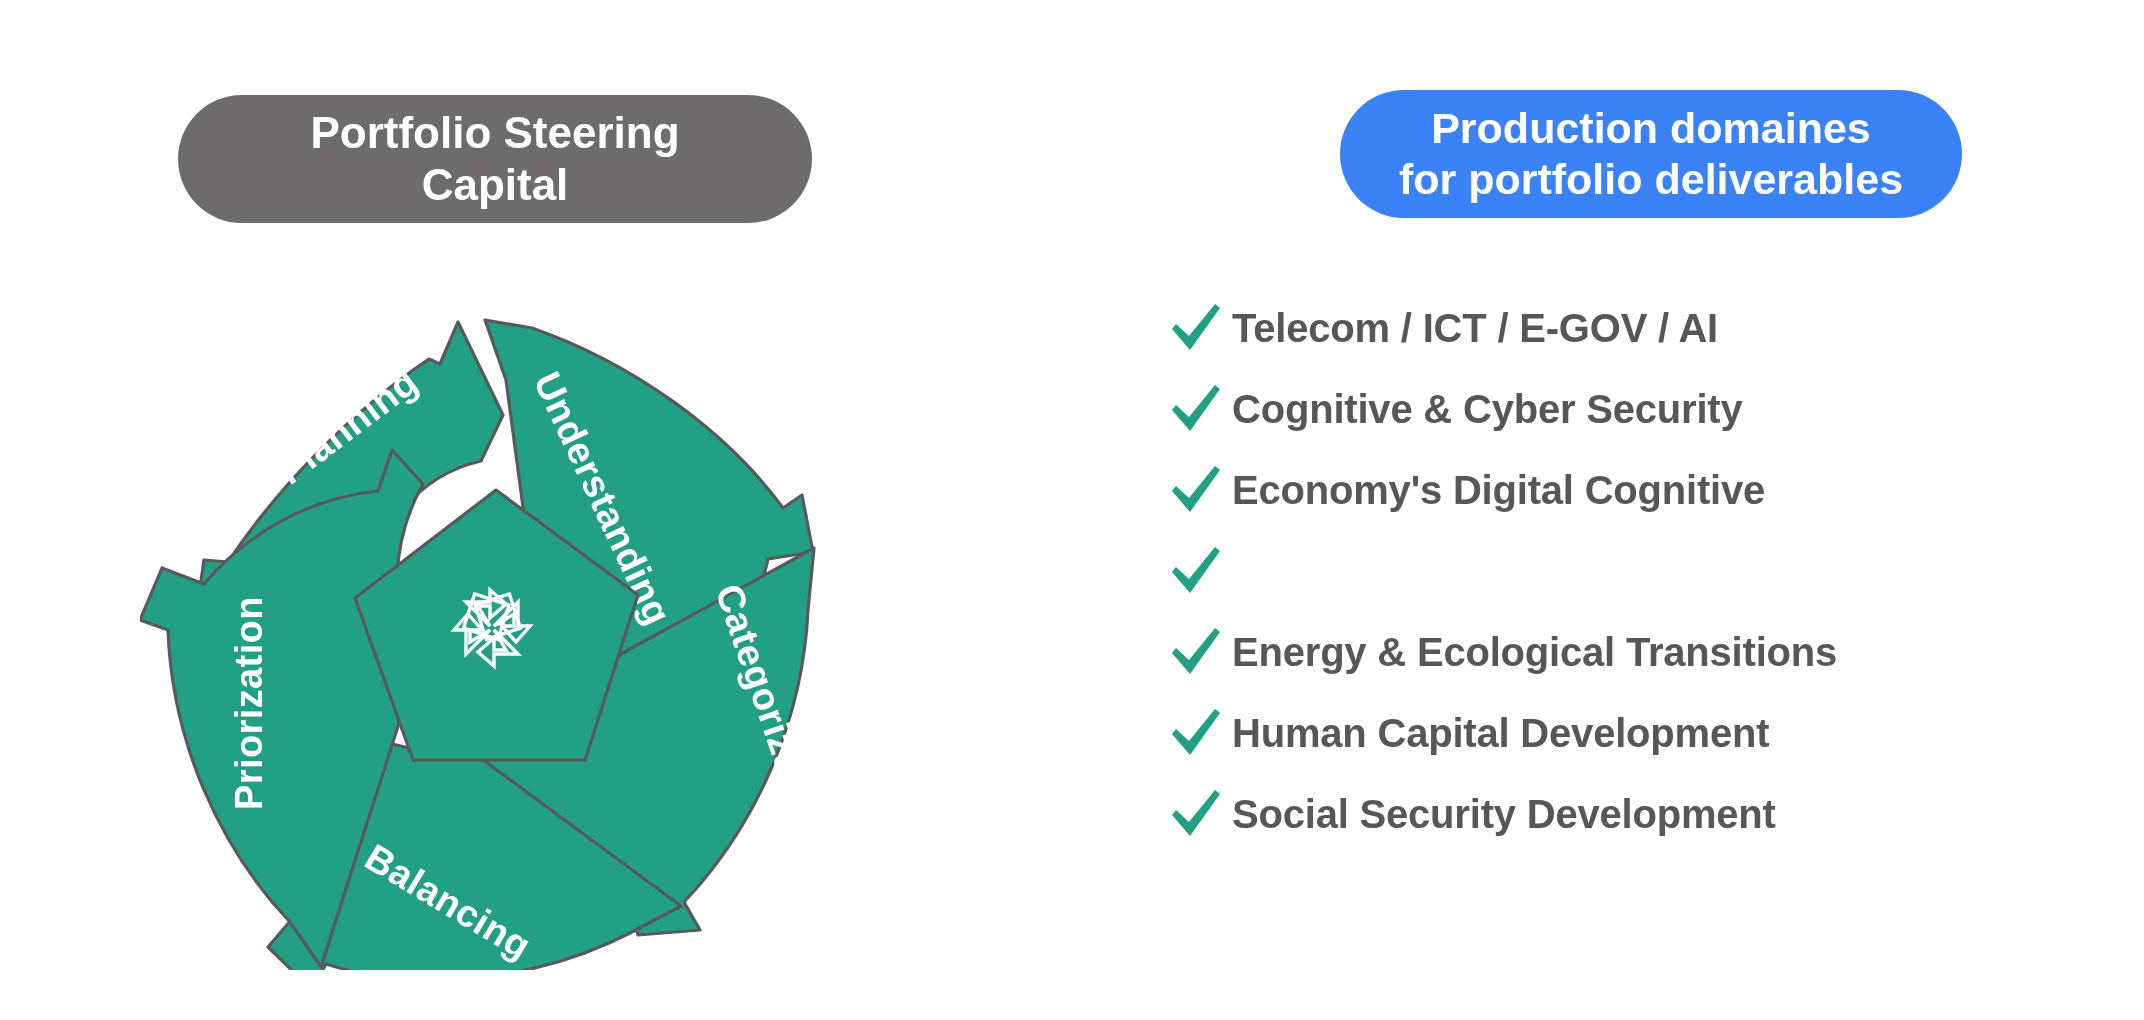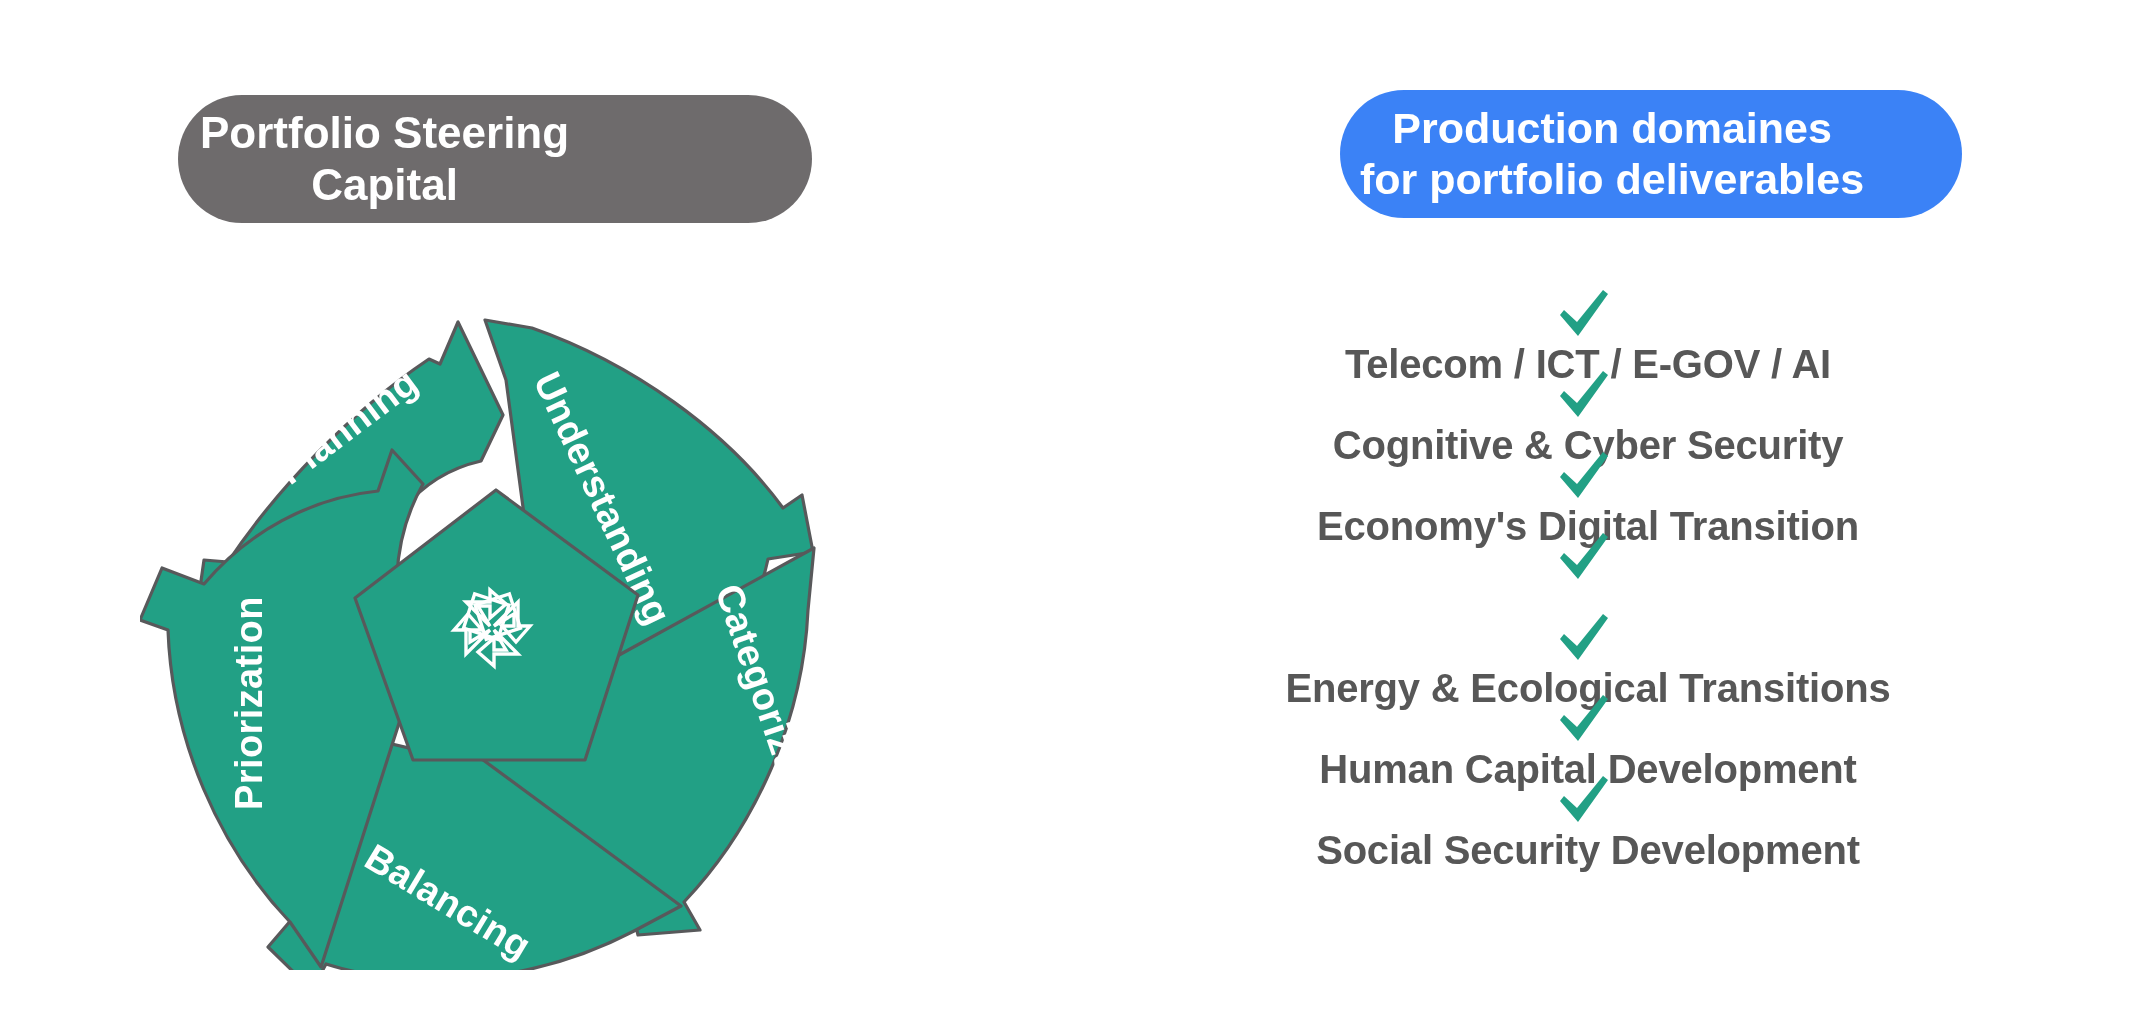--- a/index.html
+++ b/index.html
@@ -13,20 +13,21 @@
     position: relative;
     overflow: hidden;
     font-family: "Liberation Sans", sans-serif;
   }
 
   
   .pill {
     position: absolute;
     display: flex;
     align-items: center;
+    justify-content: center;
     text-align: center;
     color: #ffffff;
     font-weight: bold;
     line-height: 1.18;
     box-sizing: border-box;
   }
 
   #levers-pill {
     left: 178px;
     top: 95px;
@@ -91,21 +92,20 @@
   #domain-checklist {
     position: absolute;
     left: 1168px;
     top: 288px;
     width: 840px;
   }
   .check-row {
     display: flex;
     align-items: center;
     height: 81px;
-    flex-direction: column;
   }
   .check-icon {
     flex: 0 0 auto;
     width: 56px;
     height: 54px;
     margin-right: 8px;
     display: block;
   }
   .check-label {
     color: #575757;
@@ -239,21 +239,21 @@
     <svg class="check-icon" viewBox="0 0 56 54">
       <path d="M4 27 L8 22 L21 34 L47 2 L52 6 L22 48 Z" fill="#22a085"></path>
     </svg>
     <span class="check-label">Cognitive &amp; Cyber Security</span>
   </div>
 
   <div class="check-row">
     <svg class="check-icon" viewBox="0 0 56 54">
       <path d="M4 27 L8 22 L21 34 L47 2 L52 6 L22 48 Z" fill="#22a085"></path>
     </svg>
-    <span class="check-label">Economy's Digital Transition</span>
+    <span class="check-label">Economy's Digital Cognitive</span>
   </div>
 
   <div class="check-row">
     <svg class="check-icon" viewBox="0 0 56 54">
       <path d="M4 27 L8 22 L21 34 L47 2 L52 6 L22 48 Z" fill="#22a085"></path>
     </svg>
   </div>
 
 
   <div class="check-row">

